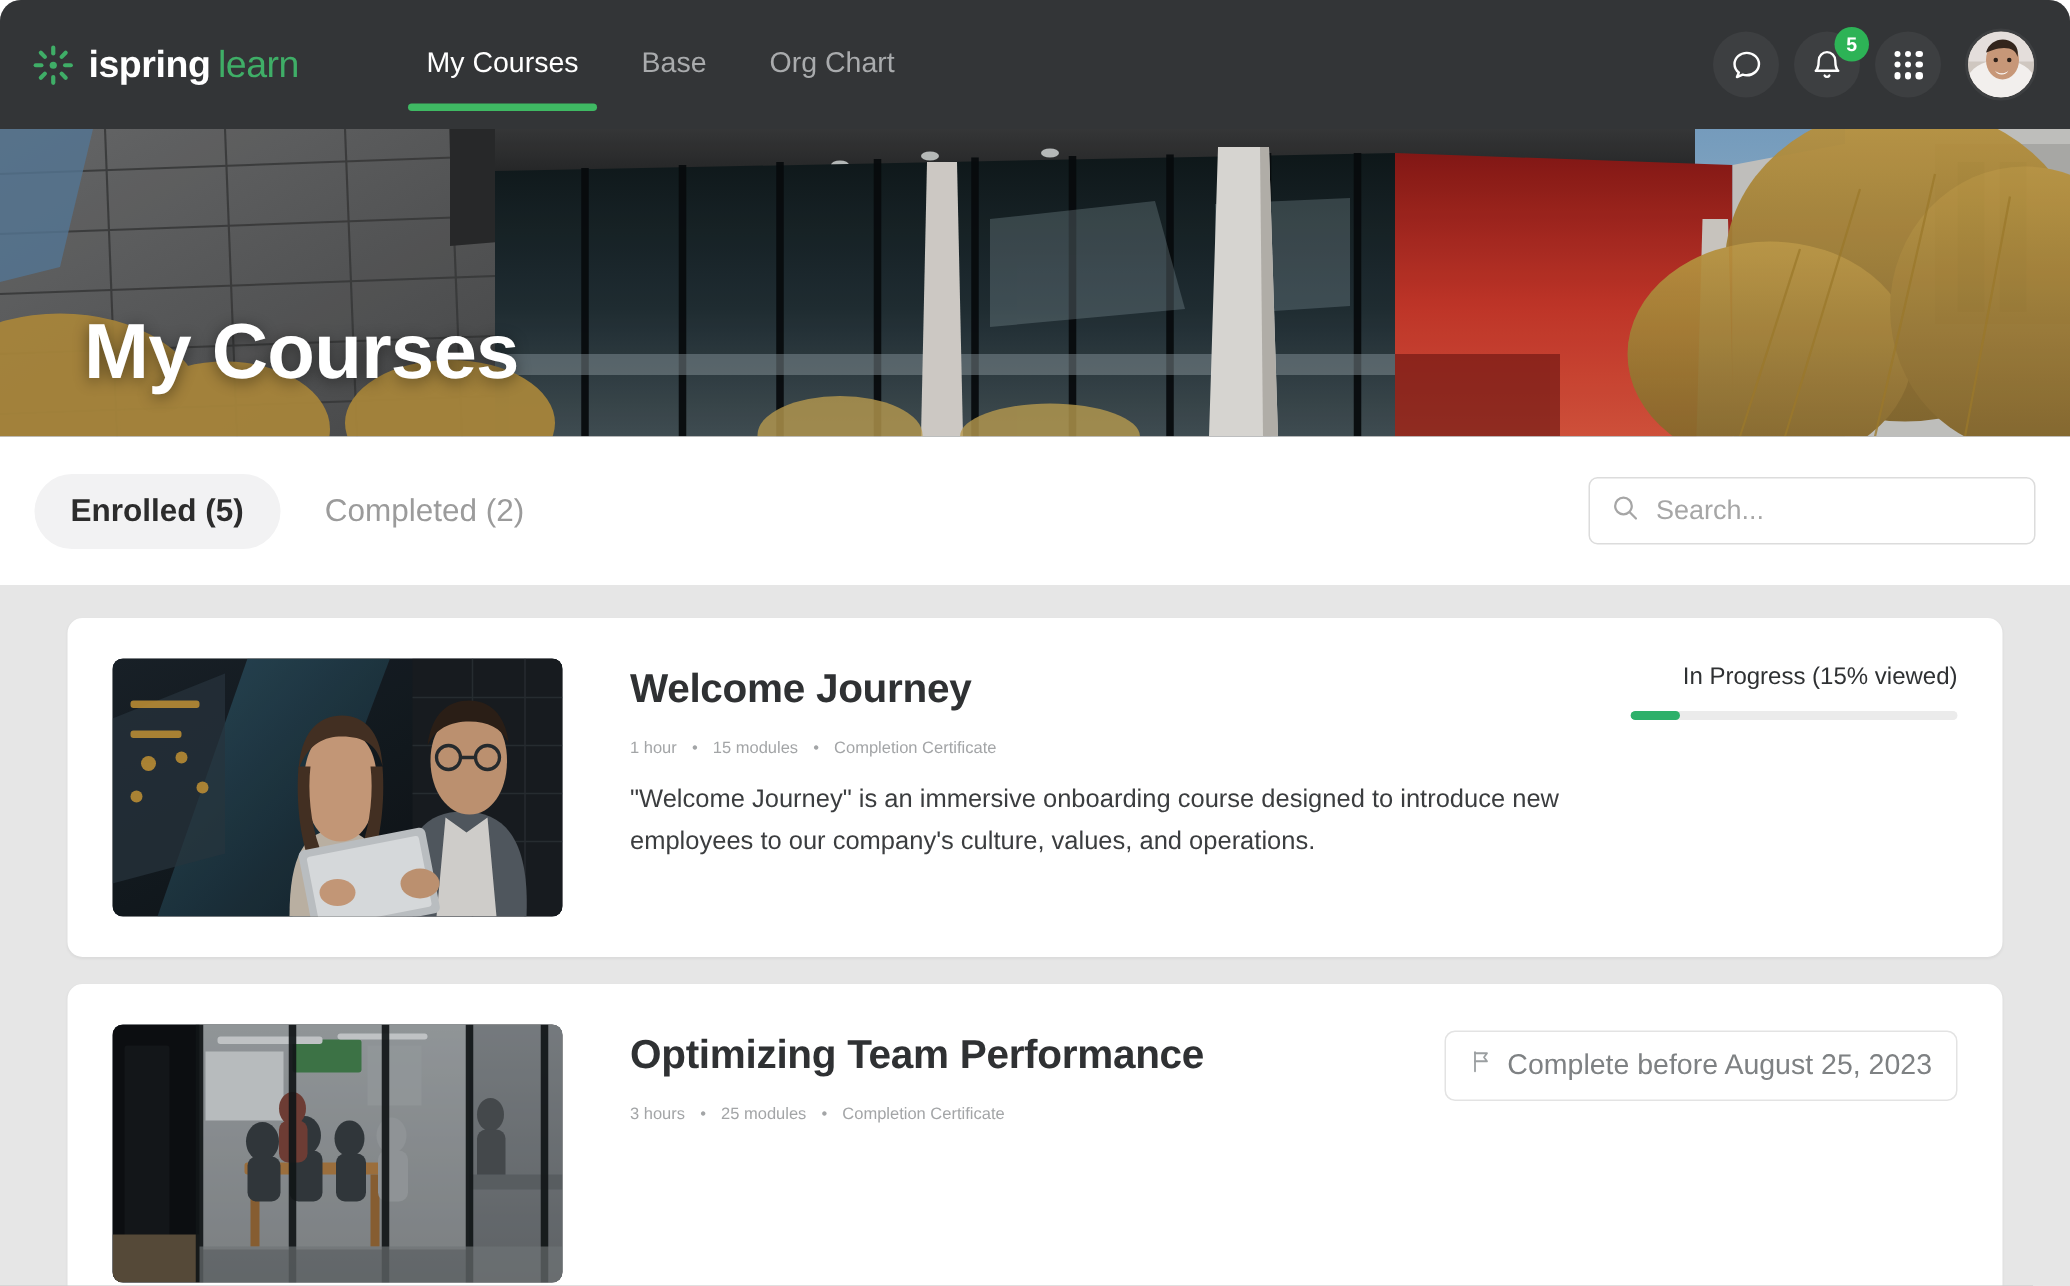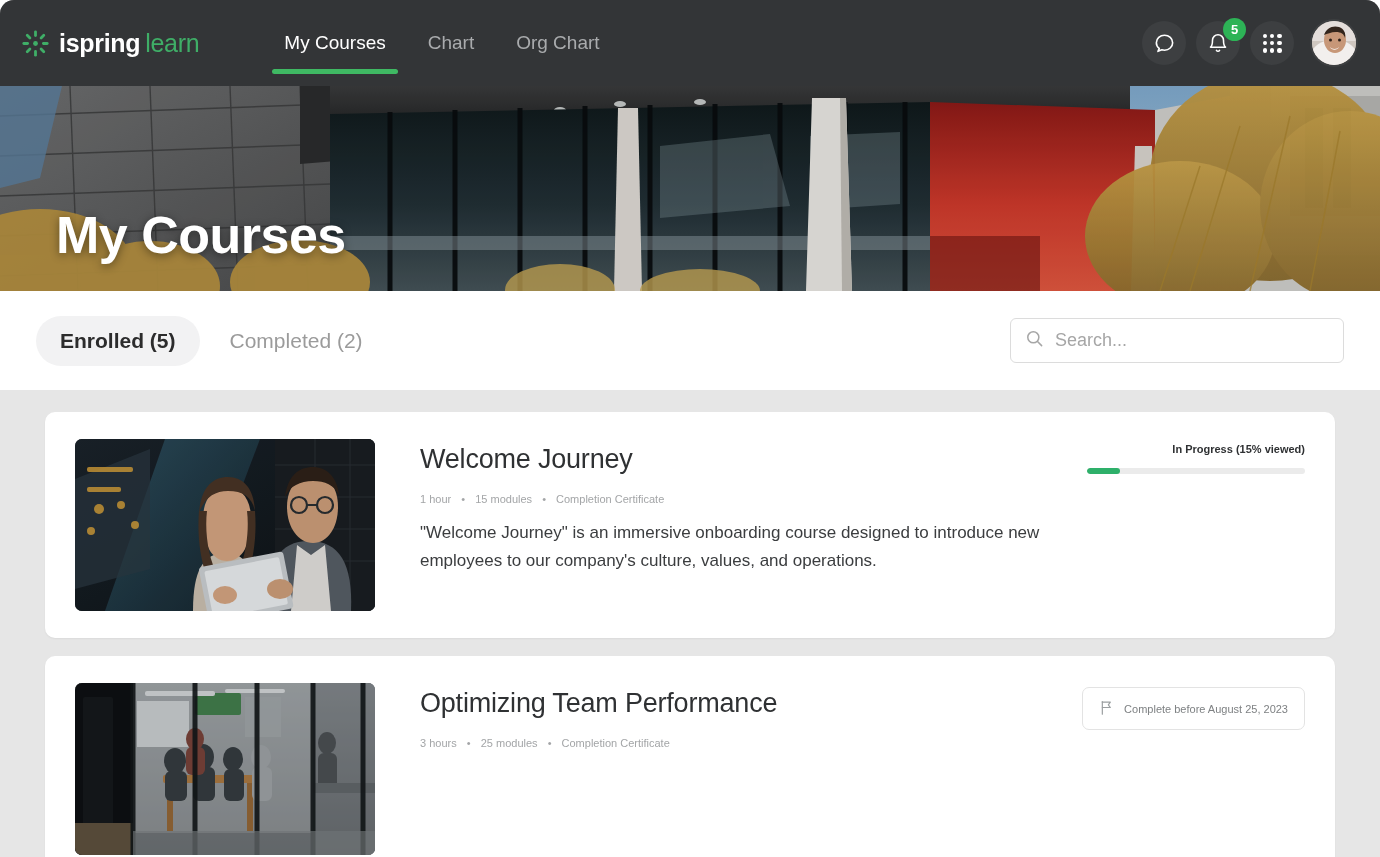--- a/index.html
+++ b/index.html
@@ -171,39 +171,39 @@
     z-index: 3;
   }
 
   
   #filterbar {
     position: relative;
     height: 99px;
     background: #ffffff;
     display: flex;
     align-items: center;
-    padding: 0 36px;
+    padding: 0 23px;
   }
   .tabs { display: flex; align-items: center; gap: 6px; }
   .tab {
     font-size: 21px;
     color: #9b9b9b;
     padding: 13px 24px;
     border-radius: 26px;
     cursor: pointer;
     white-space: nowrap;
   }
   .tab.active {
     color: #2c2c2c;
     font-weight: bold;
     background: #f2f2f3;
   }
   .search-box {
     margin-left: auto;
-    width: 334px;
+    width: 298px;
     height: 45px;
     border: 1px solid #dcdcdc;
     border-radius: 6px;
     display: flex;
     align-items: center;
     gap: 11px;
     padding: 0 14px;
     background: #fff;
     cursor: text;
   }
@@ -244,21 +244,21 @@
     position: relative;
     background: #20262b;
   }
   .course-body {
     flex: 1 1 auto;
     min-width: 0;
     padding-top: 5px;
   }
   .course-title {
     font-size: 27px;
-    font-weight: normal;
+    font-weight: bold;
     color: #2f3133;
     letter-spacing: -0.2px;
     margin-bottom: 18px;
   }
   .course-meta {
     font-size: 11px;
     color: #a3a5a7;
     margin-bottom: 14px;
     white-space: nowrap;
   }
@@ -271,22 +271,22 @@
   }
   .course-status {
     flex: 0 0 auto;
     width: 218px;
     padding-top: 4px;
     display: flex;
     flex-direction: column;
     align-items: flex-end;
   }
   .status-label {
-    font-size: 11px;
-    font-weight: bold;
+    font-size: 16px;
+    font-weight: normal;
     color: #2f3133;
     white-space: nowrap;
     margin-bottom: 13px;
   }
   .progress-track {
     width: 100%;
     height: 6px;
     border-radius: 3px;
     background: #ebebeb;
     overflow: hidden;
@@ -296,21 +296,21 @@
     border-radius: 3px;
     background: #2eb06a;
   }
   .due-pill {
     display: inline-flex;
     align-items: center;
     gap: 9px;
     border: 1px solid #e3e3e3;
     border-radius: 7px;
     padding: 11px 16px;
-    font-size: 11px;
+    font-size: 19px;
     color: #7e8183;
     background: #fff;
     white-space: nowrap;
   }
 </style>
 </head>
 <body>
 
 <div id="app-window">
  <div class="rounded-shell">
@@ -336,21 +336,21 @@
       <span class="brand-text">
         <span class="brand-ispring">ispring</span><span class="brand-learn">learn</span>
       </span>
     </div>
 
     <div class="nav-links">
       <div class="nav-item active">
         <span>My Courses</span>
       </div>
       <div class="nav-item">
-        <span>Chart</span>
+        <span>Base</span>
       </div>
       <div class="nav-item">
         <span>Org Chart</span>
       </div>
     </div>
 
     <div class="nav-actions">
 
       <div class="icon-btn">
         <span>

